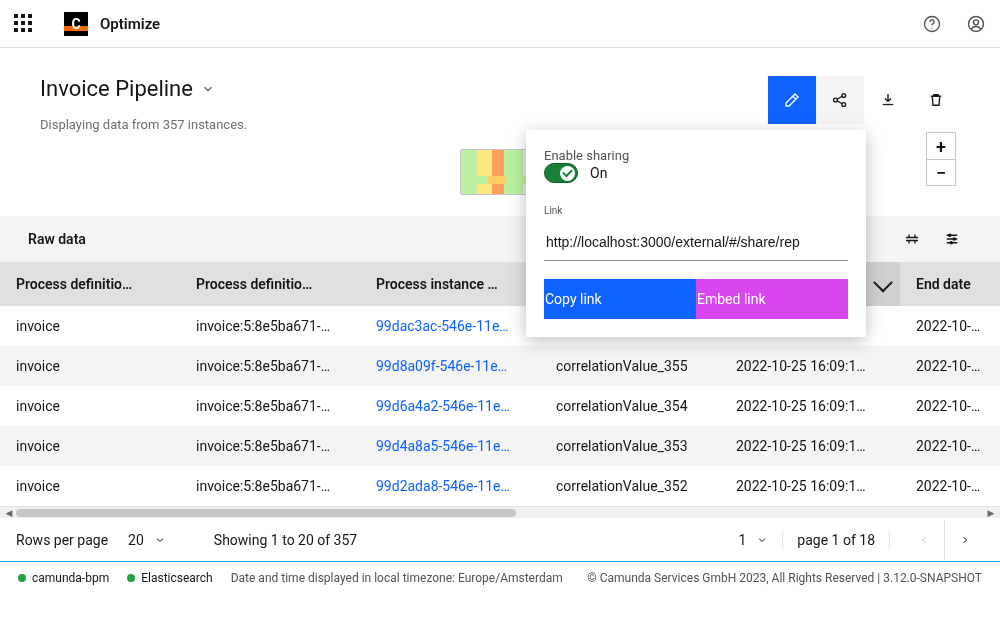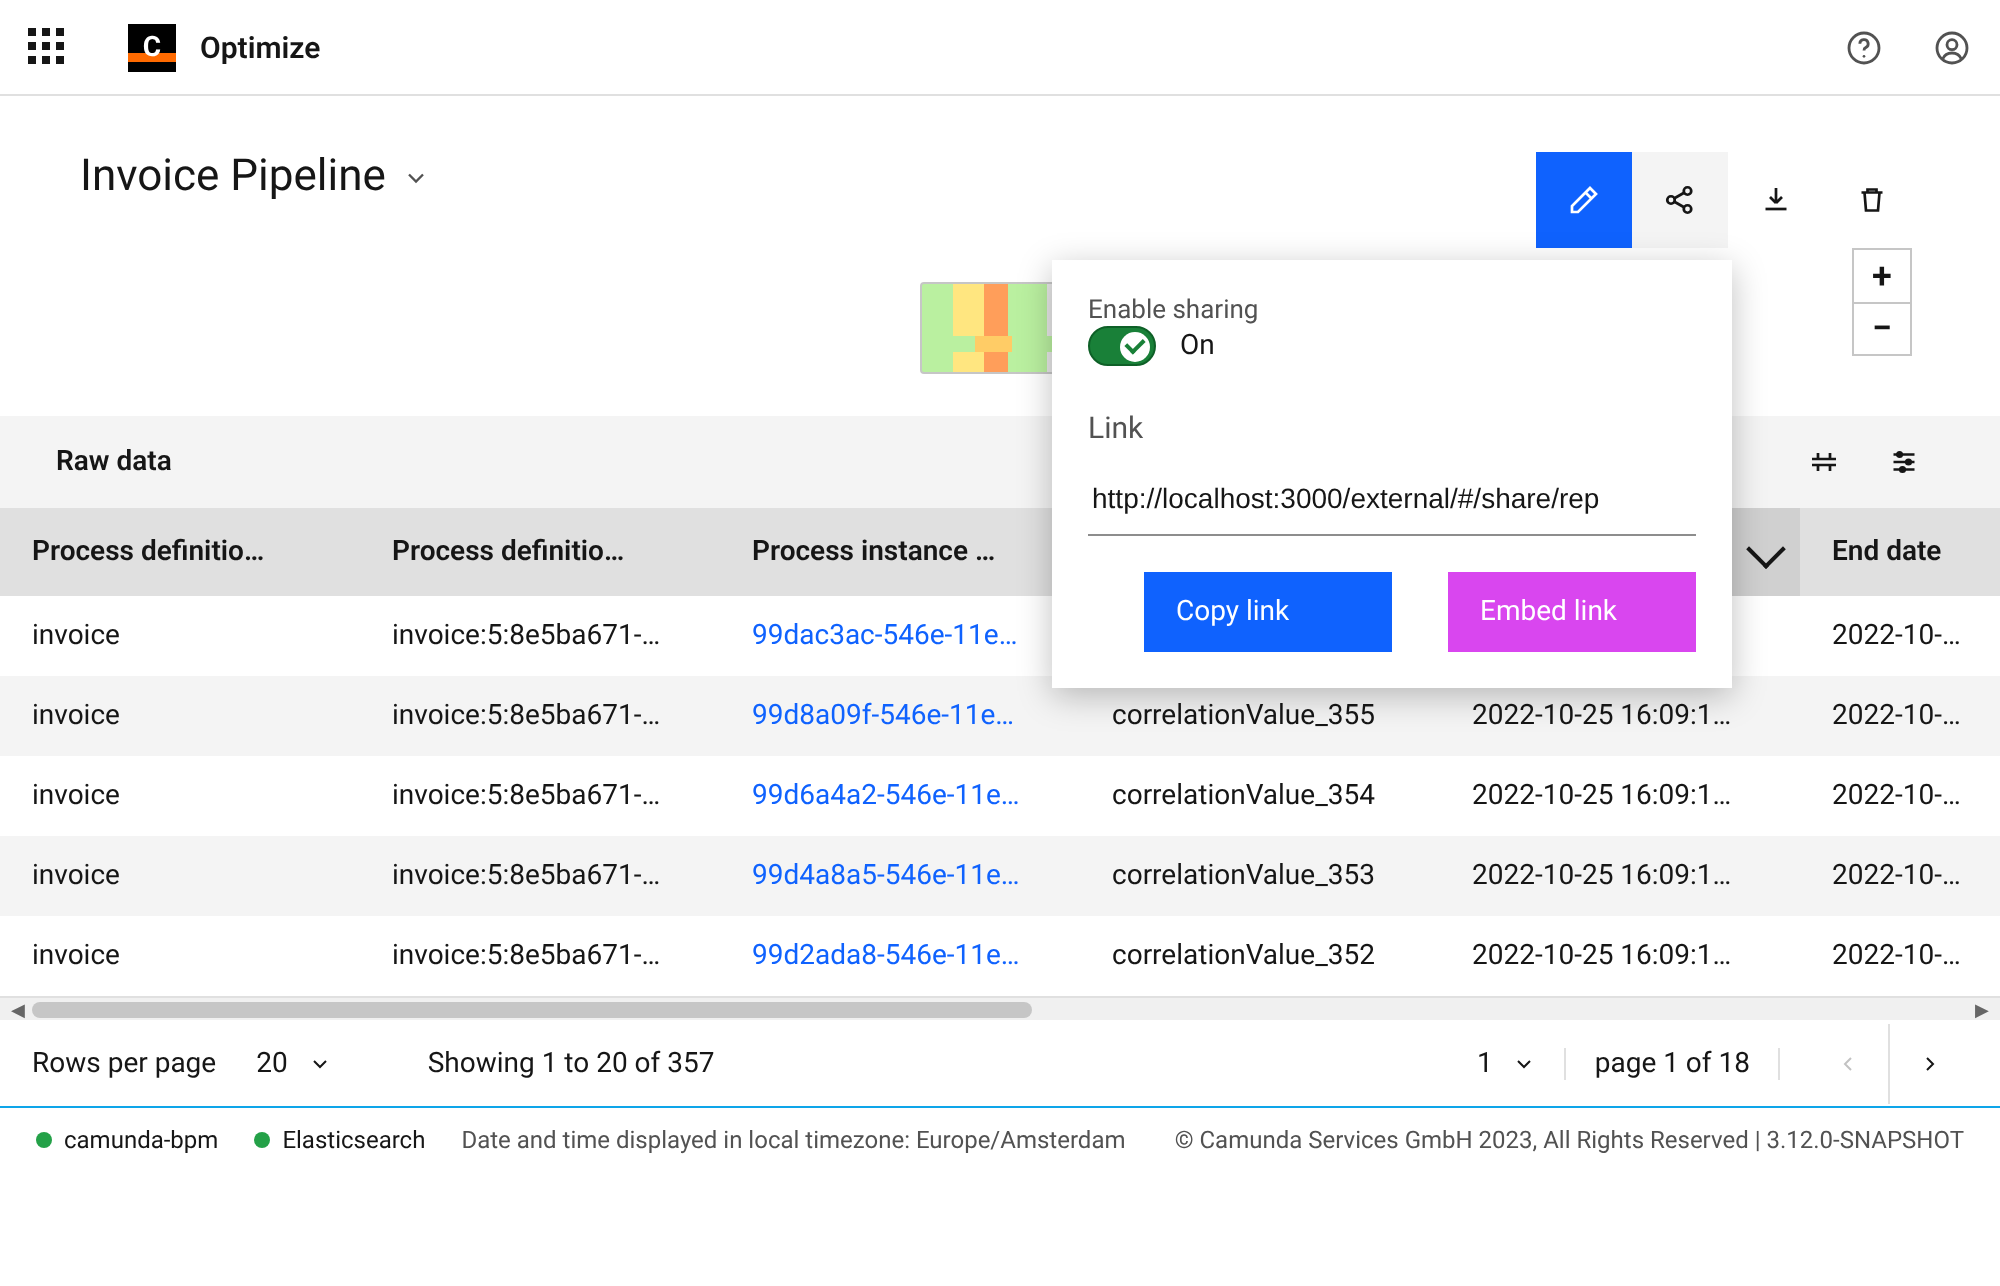--- a/index.html
+++ b/index.html
@@ -182,28 +182,28 @@
   .popover-label { font-size:13px; color:#525252; }
   .toggle-row { display:flex; align-items:center; gap:12px; margin-bottom:22px; }
   .toggle {
     width:34px; height:20px; border-radius:10px; background:#198038; border:1px solid #0e6027; position:relative; cursor:pointer;
   }
   .toggle::after{
     content:""; position:absolute; right:2px; top:1.5px; width:15px; height:15px; border-radius:50%; background:#fff;
   }
   .toggle-check { position:absolute; right:5px; top:5px; width:9px; height:6px; border-left:2px solid #198038; border-bottom:2px solid #198038; transform:rotate(-45deg); z-index:2;}
   .toggle-state { font-size:14px; }
-  .link-label { font-size:15px; color:#525252; margin-bottom:10px;}
+  .link-label { font-size:10px; color:#525252; margin-bottom:10px;}
   .link-input {
     width:100%; border:none; border-bottom:1px solid #8d8d8d; padding:8px 2px 10px; font-size:14px; color:#161616; outline:none;
     margin-bottom:18px;
     overflow:hidden; text-overflow:ellipsis; white-space:nowrap;
   }
   .popover-buttons { display:flex; }
-  .popover-buttons .btn { flex:1; height:40px; display:flex; align-items:center; padding:0 16px; cursor:pointer; font-size:14px;margin-left:28px;}
+  .popover-buttons .btn { flex:1; height:40px; display:flex; align-items:center; padding:0 1px; cursor:pointer; font-size:14px;}
   .btn.copy { background:#0f62fe; color:#fff; }
   .btn.embed { background:#d946ef; color:#fff; }
 
 </style>
 </head>
 <body>
 
 <div class="topbar">
   <div class="app-switcher">
     <span></span>
@@ -239,20 +239,21 @@
 <div class="report-header">
   <div>
     <div class="report-title-wrap">
       <span class="report-title">Invoice Pipeline</span>
       <span class="icon-btn chevron-down">
         <svg width="14" height="14" viewBox="0 0 24 24" fill="none" stroke="currentColor" stroke-width="2">
             <path d="M6 9l6 6 6-6"></path>
           </svg>
       </span>
     </div>
+    <div class="subtitle">Displaying data from 357 instances.</div>
   </div>
   <div class="report-actions">
     <div class="action-btn primary">
       <svg width="18" height="18" viewBox="0 0 24 24" fill="none" stroke="currentColor" stroke-width="1.8">
           <path d="M4 20h4L20 8l-4-4L4 16v4z"></path>
           <path d="M13 7l4 4"></path>
         </svg>
     </div>
     <div class="action-btn secondary">
       <svg width="18" height="18" viewBox="0 0 24 24" fill="none" stroke="currentColor" stroke-width="1.8">

